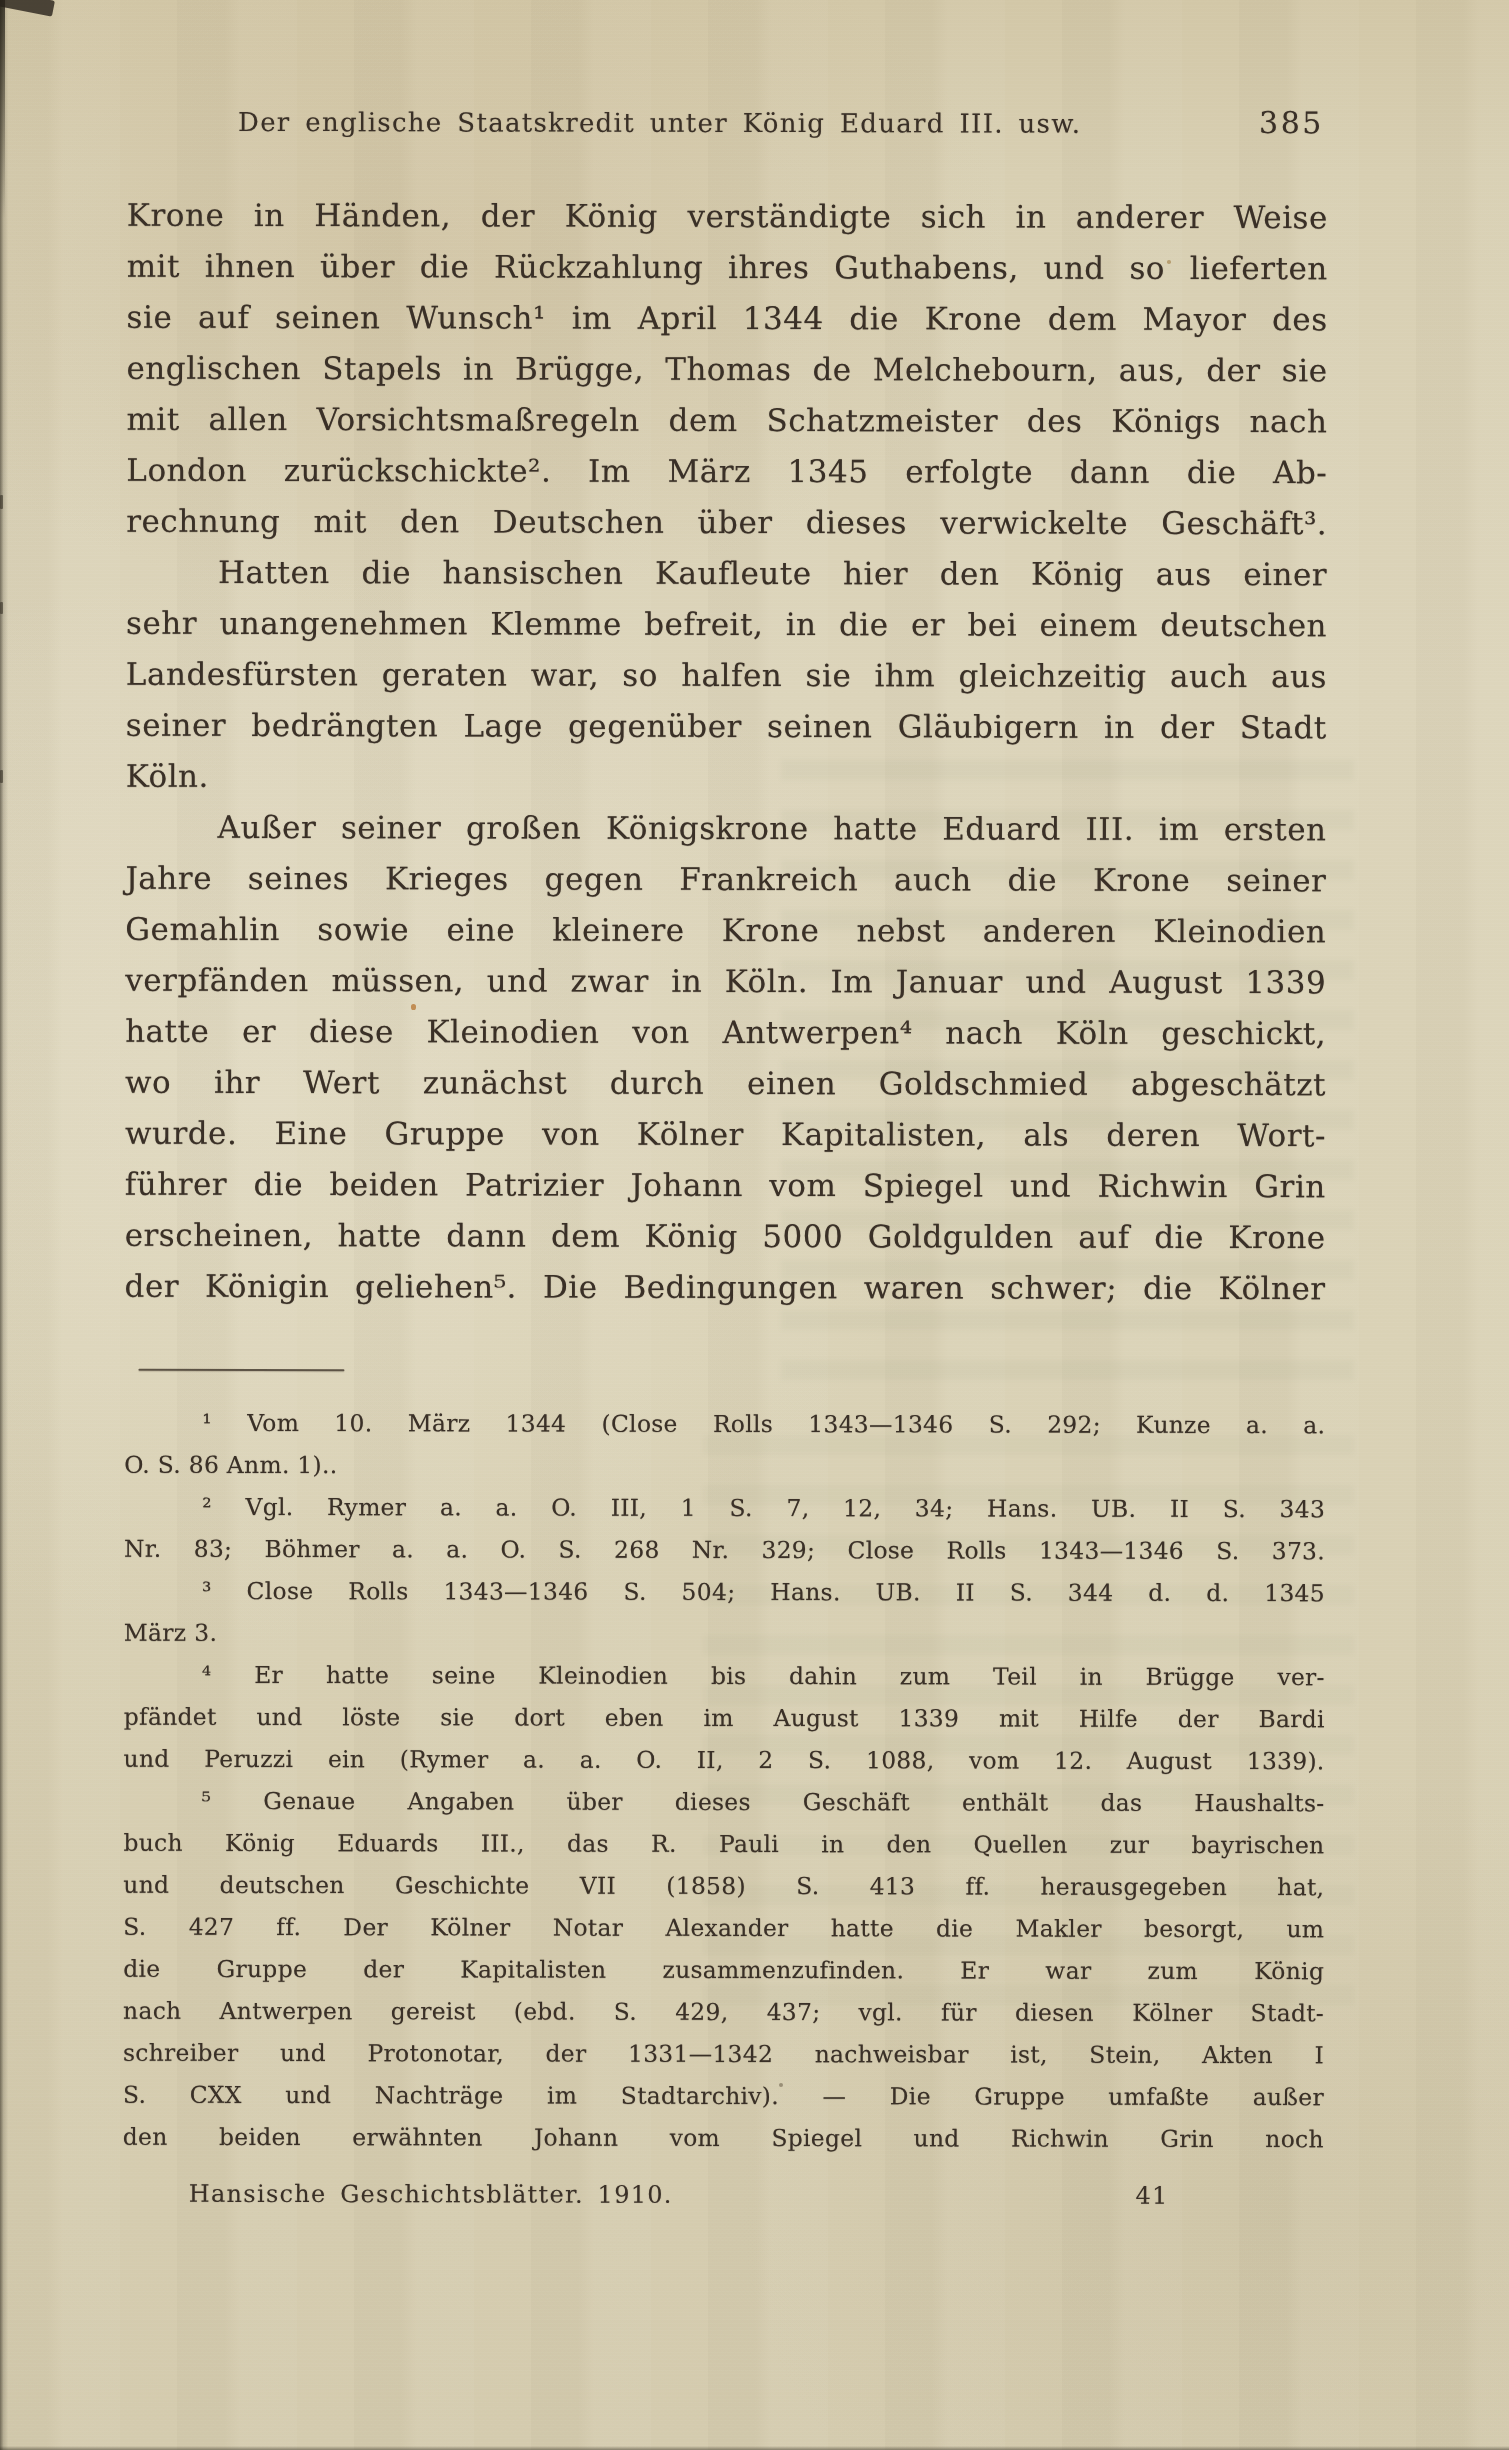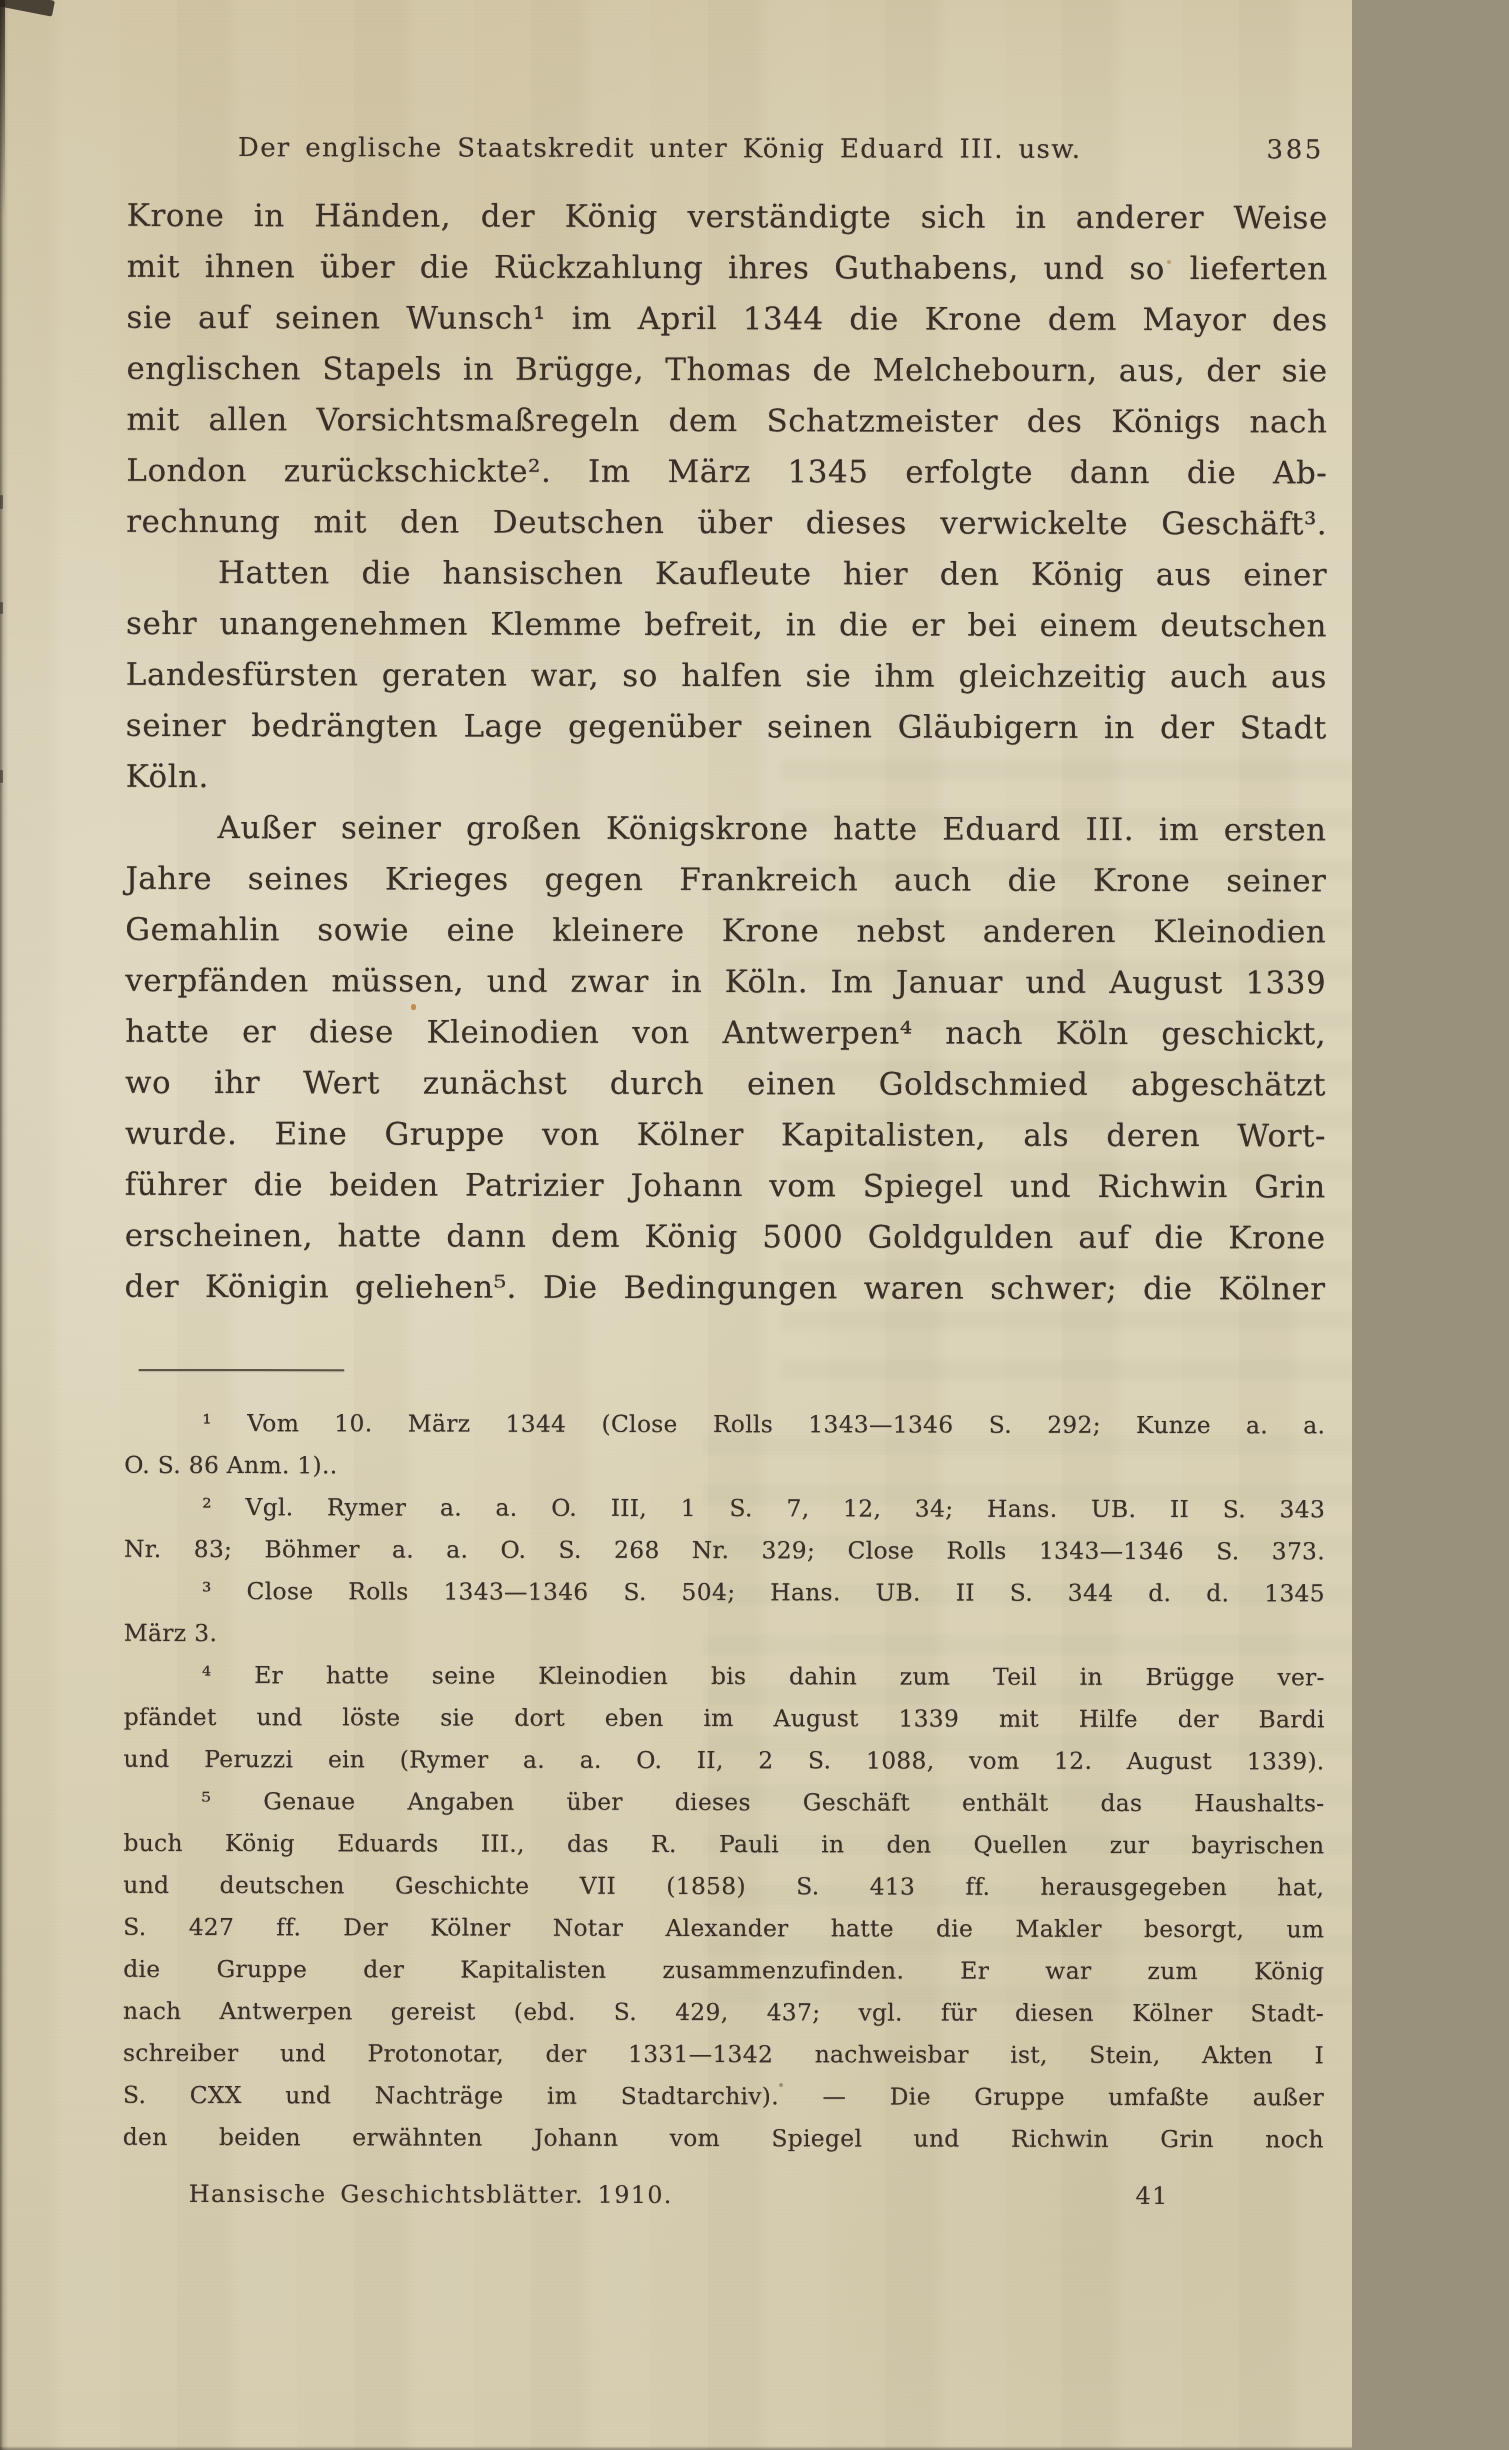--- a/index.html
+++ b/index.html
@@ -1,18 +1,18 @@
 <!DOCTYPE html>
 <html style="font-size:8.3px"><head>
 <meta charset="utf-8">
 <style>
   html,body{margin:0;padding:0;background:#9a917c;}
   .page{
     position:relative;
-    width:1352px;height:2450px;
+    width:1509px;height:2450px;
     overflow:hidden;
     font-family:"DejaVu Serif","Liberation Serif",serif;
     background:
       radial-gradient(ellipse 833px 521px at 28% 10%, rgba(193,172,134,0.30), rgba(193,172,134,0) 70%),
       radial-gradient(ellipse 938px 729px at 18% 45%, rgba(236,231,212,0.35), rgba(236,231,212,0) 75%),
       radial-gradient(ellipse 781px 625px at 85% 90%, rgba(186,174,140,0.22), rgba(186,174,140,0) 70%),
       linear-gradient(180deg,#d2c7a7 0%,#d8cfb2 7%,#dcd4ba 28%,#dad2b6 55%,#d6cdb0 80%,#d4cbae 100%);
     color:#3a3027;
   }
   
@@ -35,21 +35,21 @@
   .tick{position:absolute;left:0;width:2.6px;background:#2e281e;opacity:.55;border-radius:1px;}
   .speck{position:absolute;border-radius:50%;}
   .content{position:absolute;inset:0;transform:rotate(0.12deg);transform-origin:50% 45%;}
 
   .running-header{
     position:absolute;left:236px;top:104px;width:1086px;
     display:flex;justify-content:space-between;align-items:baseline;
     font-size:26px;letter-spacing:1.3px;word-spacing:5.2px;
     text-shadow:0 0 1px rgba(58,48,39,0.40);
   }
-  .running-header .pagenum{font-size:26px;letter-spacing:2.6px;margin-top:29px;}
+  .running-header .pagenum{font-size:30px;letter-spacing:2.6px;}
 
   .bodyblock{position:absolute;left:125px;top:191px;width:1201px;}
   .bodyblock .line{height:51px;line-height:51px;font-size:31px;letter-spacing:0.5px;}
   .fnblock{position:absolute;left:125px;top:1403px;width:1201px;}
   .fnblock .line{height:42px;line-height:42px;font-size:23.4px;letter-spacing:0.3px;}
 
   .line{
     text-align:justify;text-align-last:justify;
     text-shadow:0 0.5px 0 rgba(58,48,39,0.22), 0 0 1px rgba(58,48,39,0.33);
     white-space:normal;

